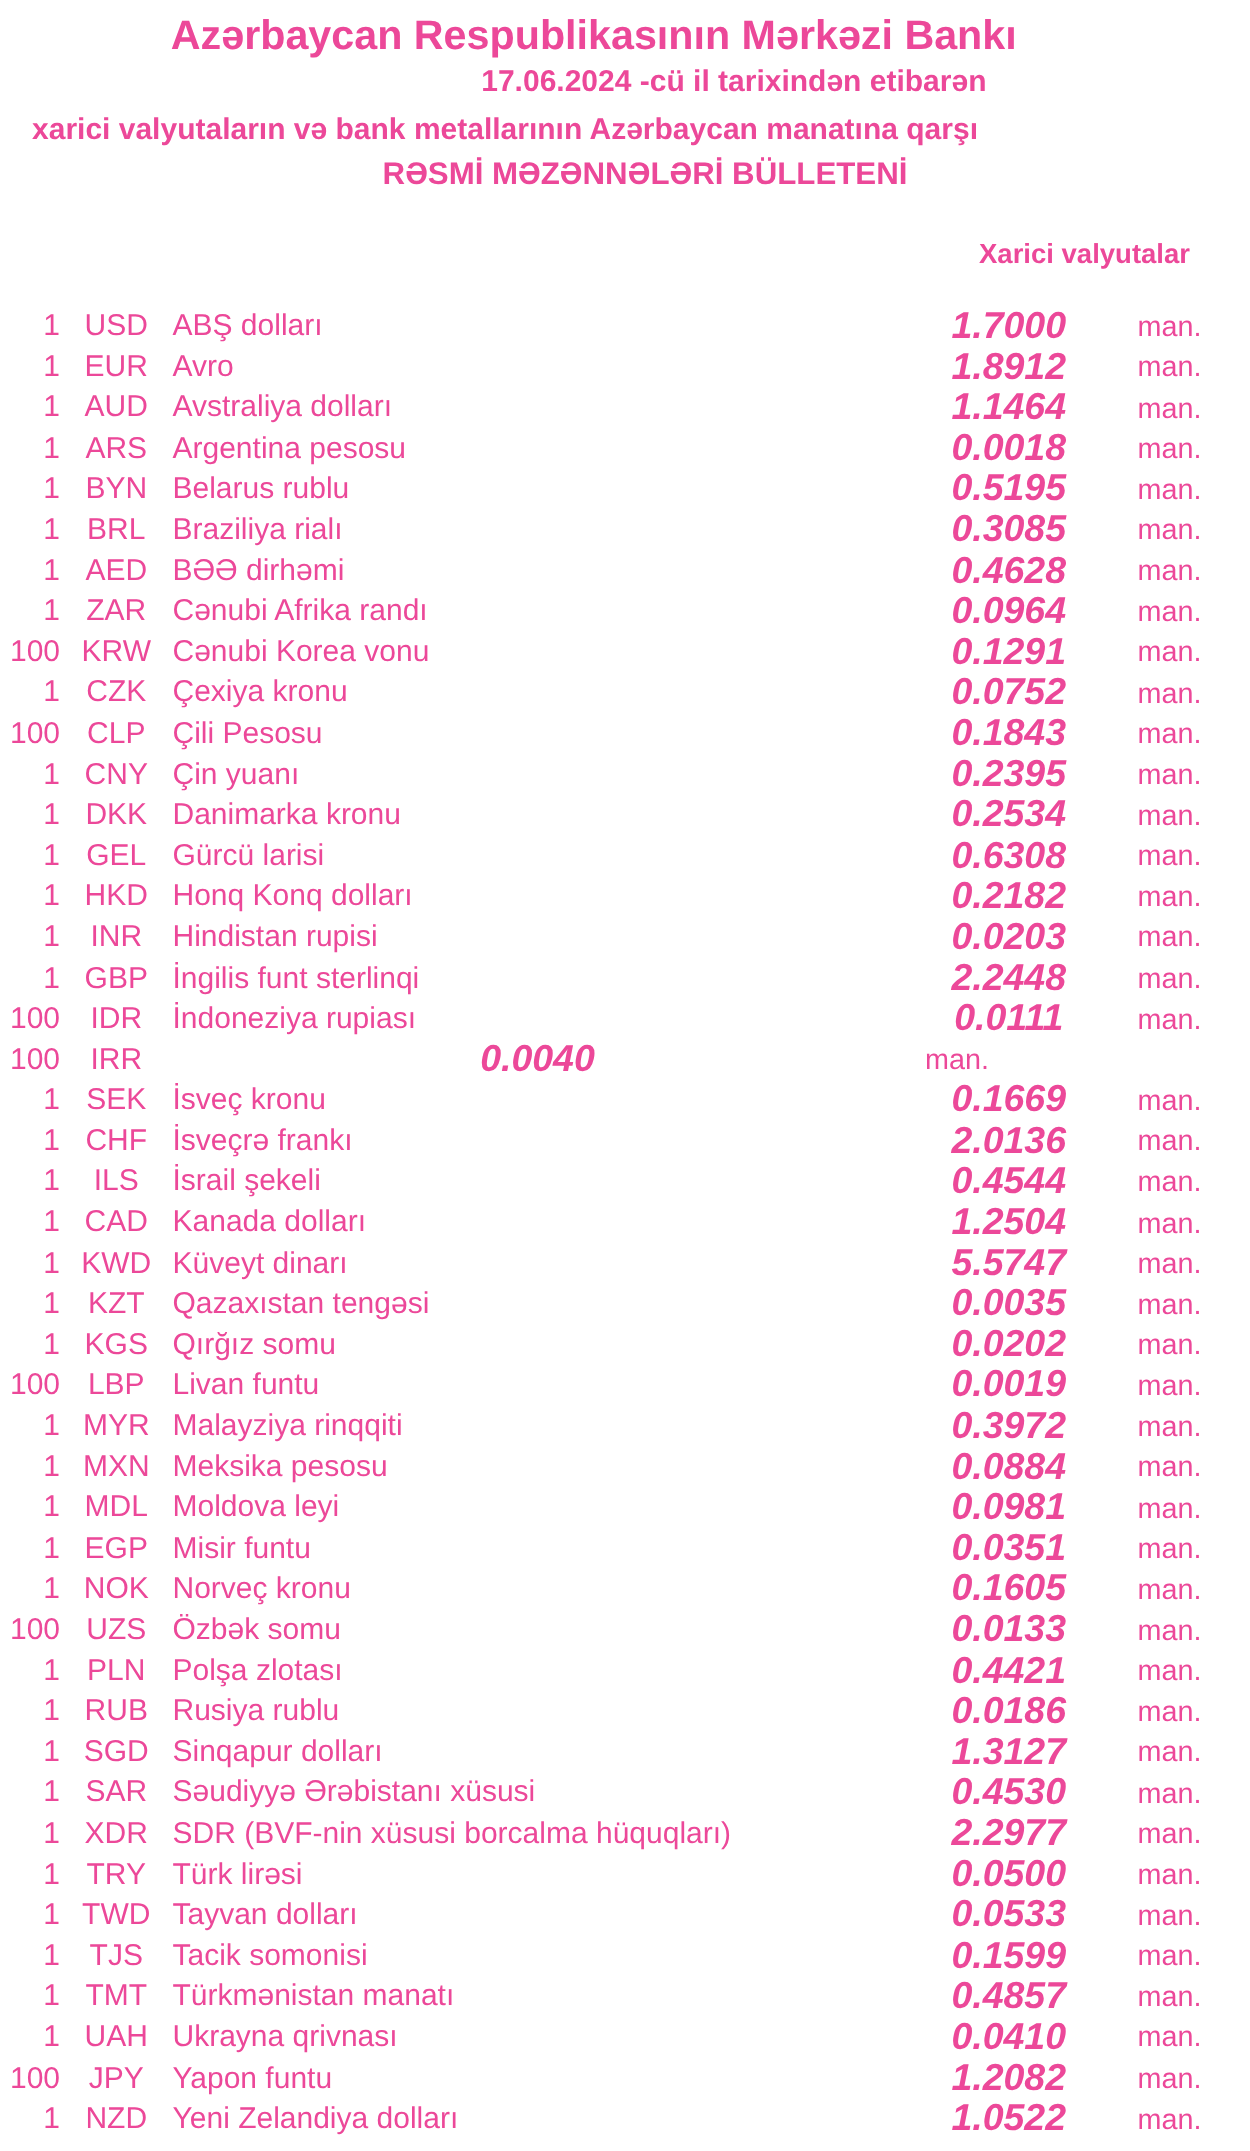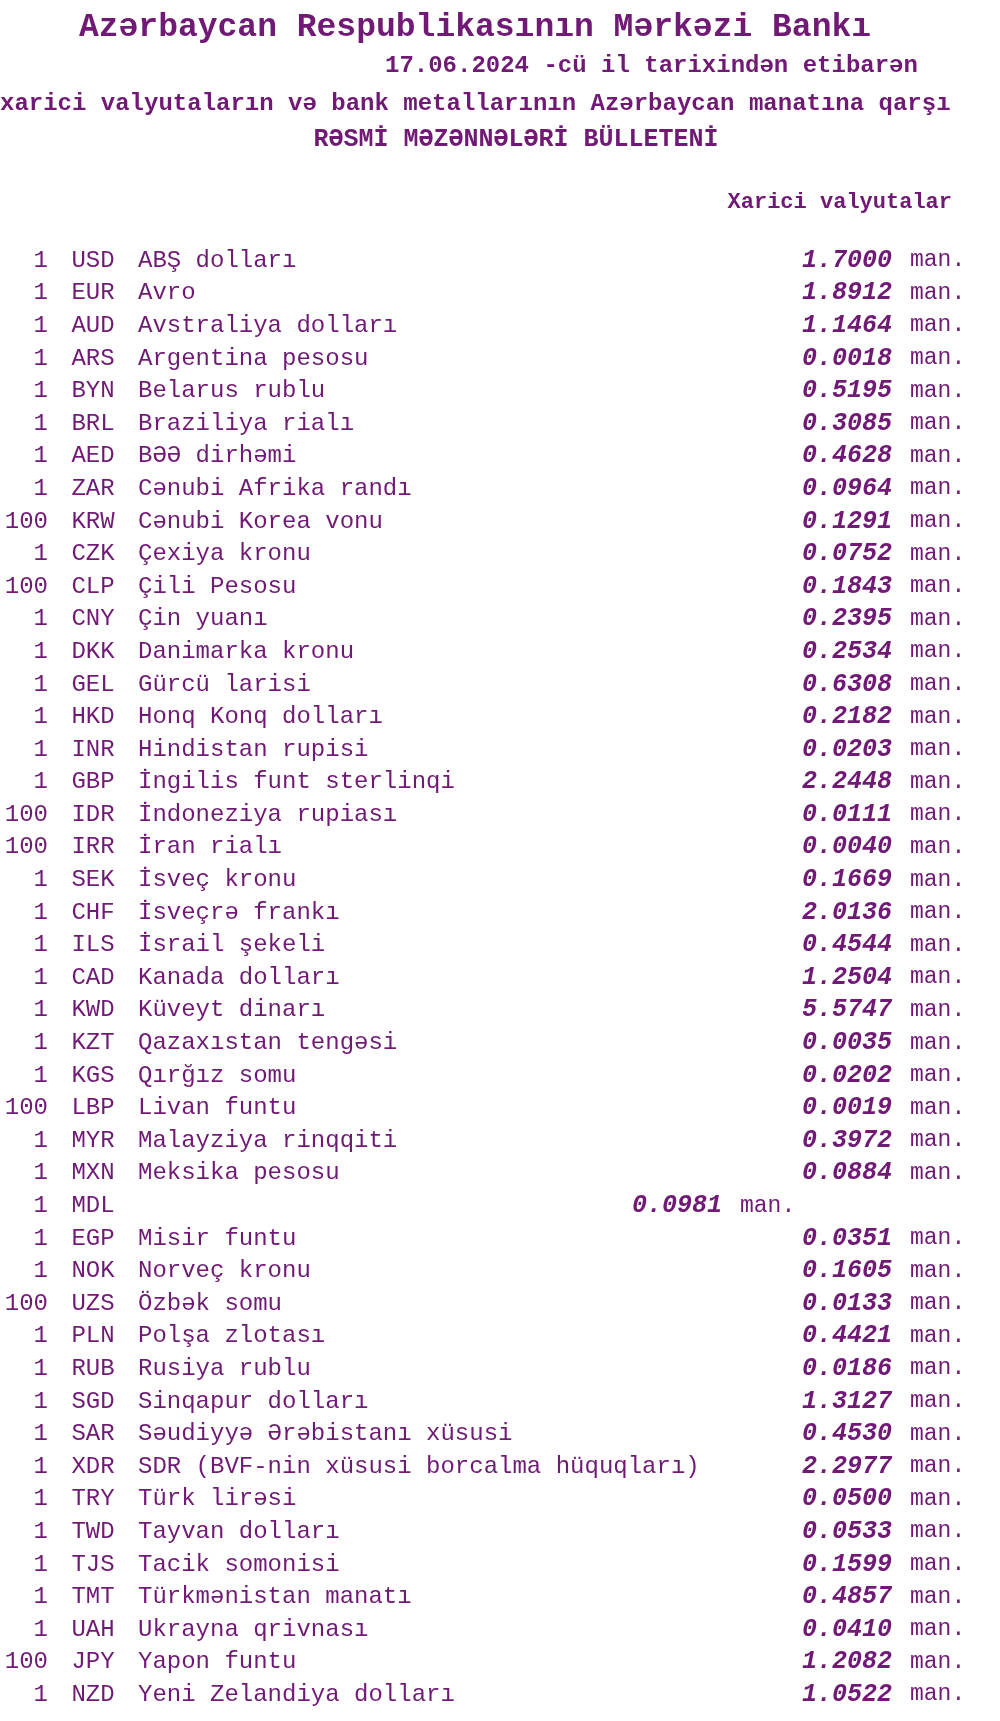--- a/index.html
+++ b/index.html
@@ -1,22 +1,22 @@
 <!DOCTYPE html>
 <html><head>
 <meta charset="utf-8">
 <style>
   html, body { margin: 0; padding: 0; background: #ffffff; }
   .page {
     position: relative;
     width: 1000px;
     height: 1721px;
     background: #ffffff;
-    color: #701a75;
-    font-family: Liberation Mono, monospace;
+    color: #ec4899;
+    font-family: Liberation Sans, sans-serif;
     overflow: hidden;
   }
   .hl { position: absolute; left: 0; width: 952px; text-align: center; font-weight: bold; white-space: nowrap; }
   .hl.title    { top: 8px;   font-size: 33px; line-height: 40px; width: 950px; }
   .hl.date     { top: 50px;  font-size: 24px; line-height: 32px; left: 385px; width: auto; text-align: left; }
   .hl.subject  { top: 88px;  font-size: 24px; line-height: 32px; width: 808px; }
   .hl.bulletin { top: 123px; font-size: 25px; line-height: 33px; width: 1032px; }
   .hl.section  { top: 189px; font-size: 22px; line-height: 28px; text-align: right; }
   .rates {
     position: absolute;
@@ -28,21 +28,21 @@
     display: grid;
     grid-template-columns: 48px 90px 1fr 170px 80px;
     align-items: center;
     height: 32.6px;
     padding-right: 28px;
     font-size: 24px;
   }
   .row .qty  { text-align: right; }
   .row .code { text-align: center; }
   .row .name { text-align: left; }
-  .row .rate { text-align: right; font-style: italic; font-weight: bold; font-size: 25px; }
+  .row .rate { text-align: center; font-style: italic; font-weight: bold; font-size: 30px; }
   .row .unit { text-align: left; padding-left: 18px; font-size: 23px; }
 </style>
 </head>
 <body>
 
 <div class="page">
   <div class="hl title">Azərbaycan Respublikasının Mərkəzi Bankı</div>
   <div class="hl date">17.06.2024  -cü il tarixindən etibarən</div>
   <div class="hl subject">xarici valyutaların və bank metallarının Azərbaycan manatına qarşı</div>
   <div class="hl bulletin">RƏSMİ MƏZƏNNƏLƏRİ BÜLLETENİ</div>
@@ -170,21 +170,20 @@
       <div class="row">
     <span class="qty">100</span>
     <span class="code">IDR</span>
     <span class="name">İndoneziya rupiası</span>
     <span class="rate">0.0111</span>
     <span class="unit">man.</span>
   </div>
       <div class="row">
     <span class="qty">100</span>
     <span class="code">IRR</span>
-    <span class="name">İran rialı</span>
     <span class="rate">0.0040</span>
     <span class="unit">man.</span>
   </div>
       <div class="row">
     <span class="qty">1</span>
     <span class="code">SEK</span>
     <span class="name">İsveç kronu</span>
     <span class="rate">0.1669</span>
     <span class="unit">man.</span>
   </div>
@@ -247,20 +246,21 @@
       <div class="row">
     <span class="qty">1</span>
     <span class="code">MXN</span>
     <span class="name">Meksika pesosu</span>
     <span class="rate">0.0884</span>
     <span class="unit">man.</span>
   </div>
       <div class="row">
     <span class="qty">1</span>
     <span class="code">MDL</span>
+    <span class="name">Moldova leyi</span>
     <span class="rate">0.0981</span>
     <span class="unit">man.</span>
   </div>
       <div class="row">
     <span class="qty">1</span>
     <span class="code">EGP</span>
     <span class="name">Misir funtu</span>
     <span class="rate">0.0351</span>
     <span class="unit">man.</span>
   </div>

